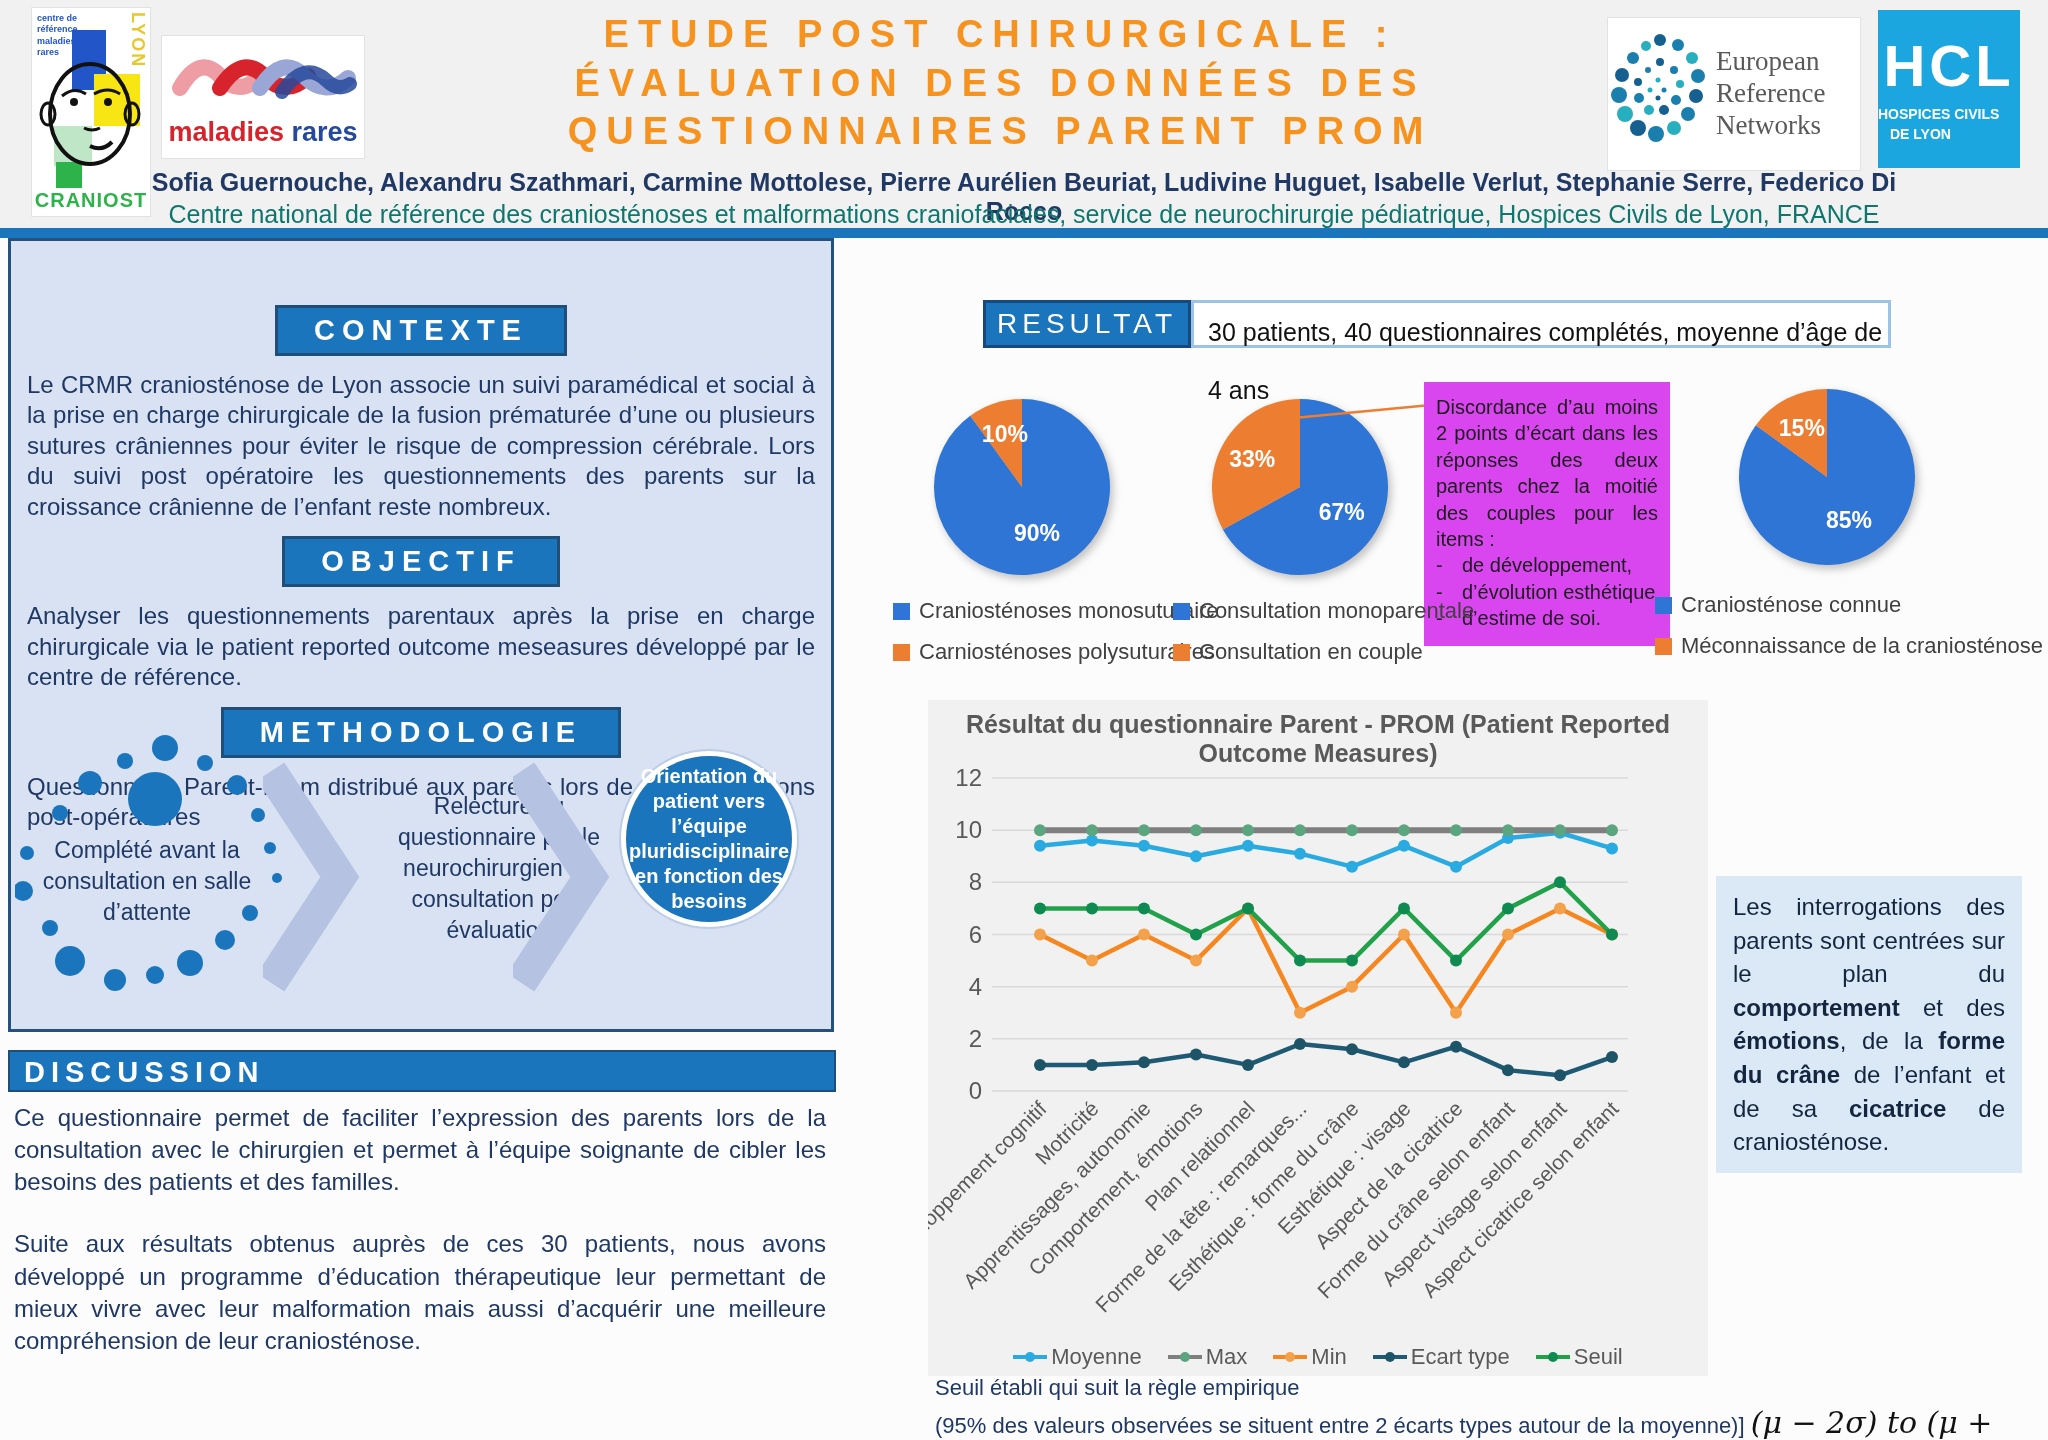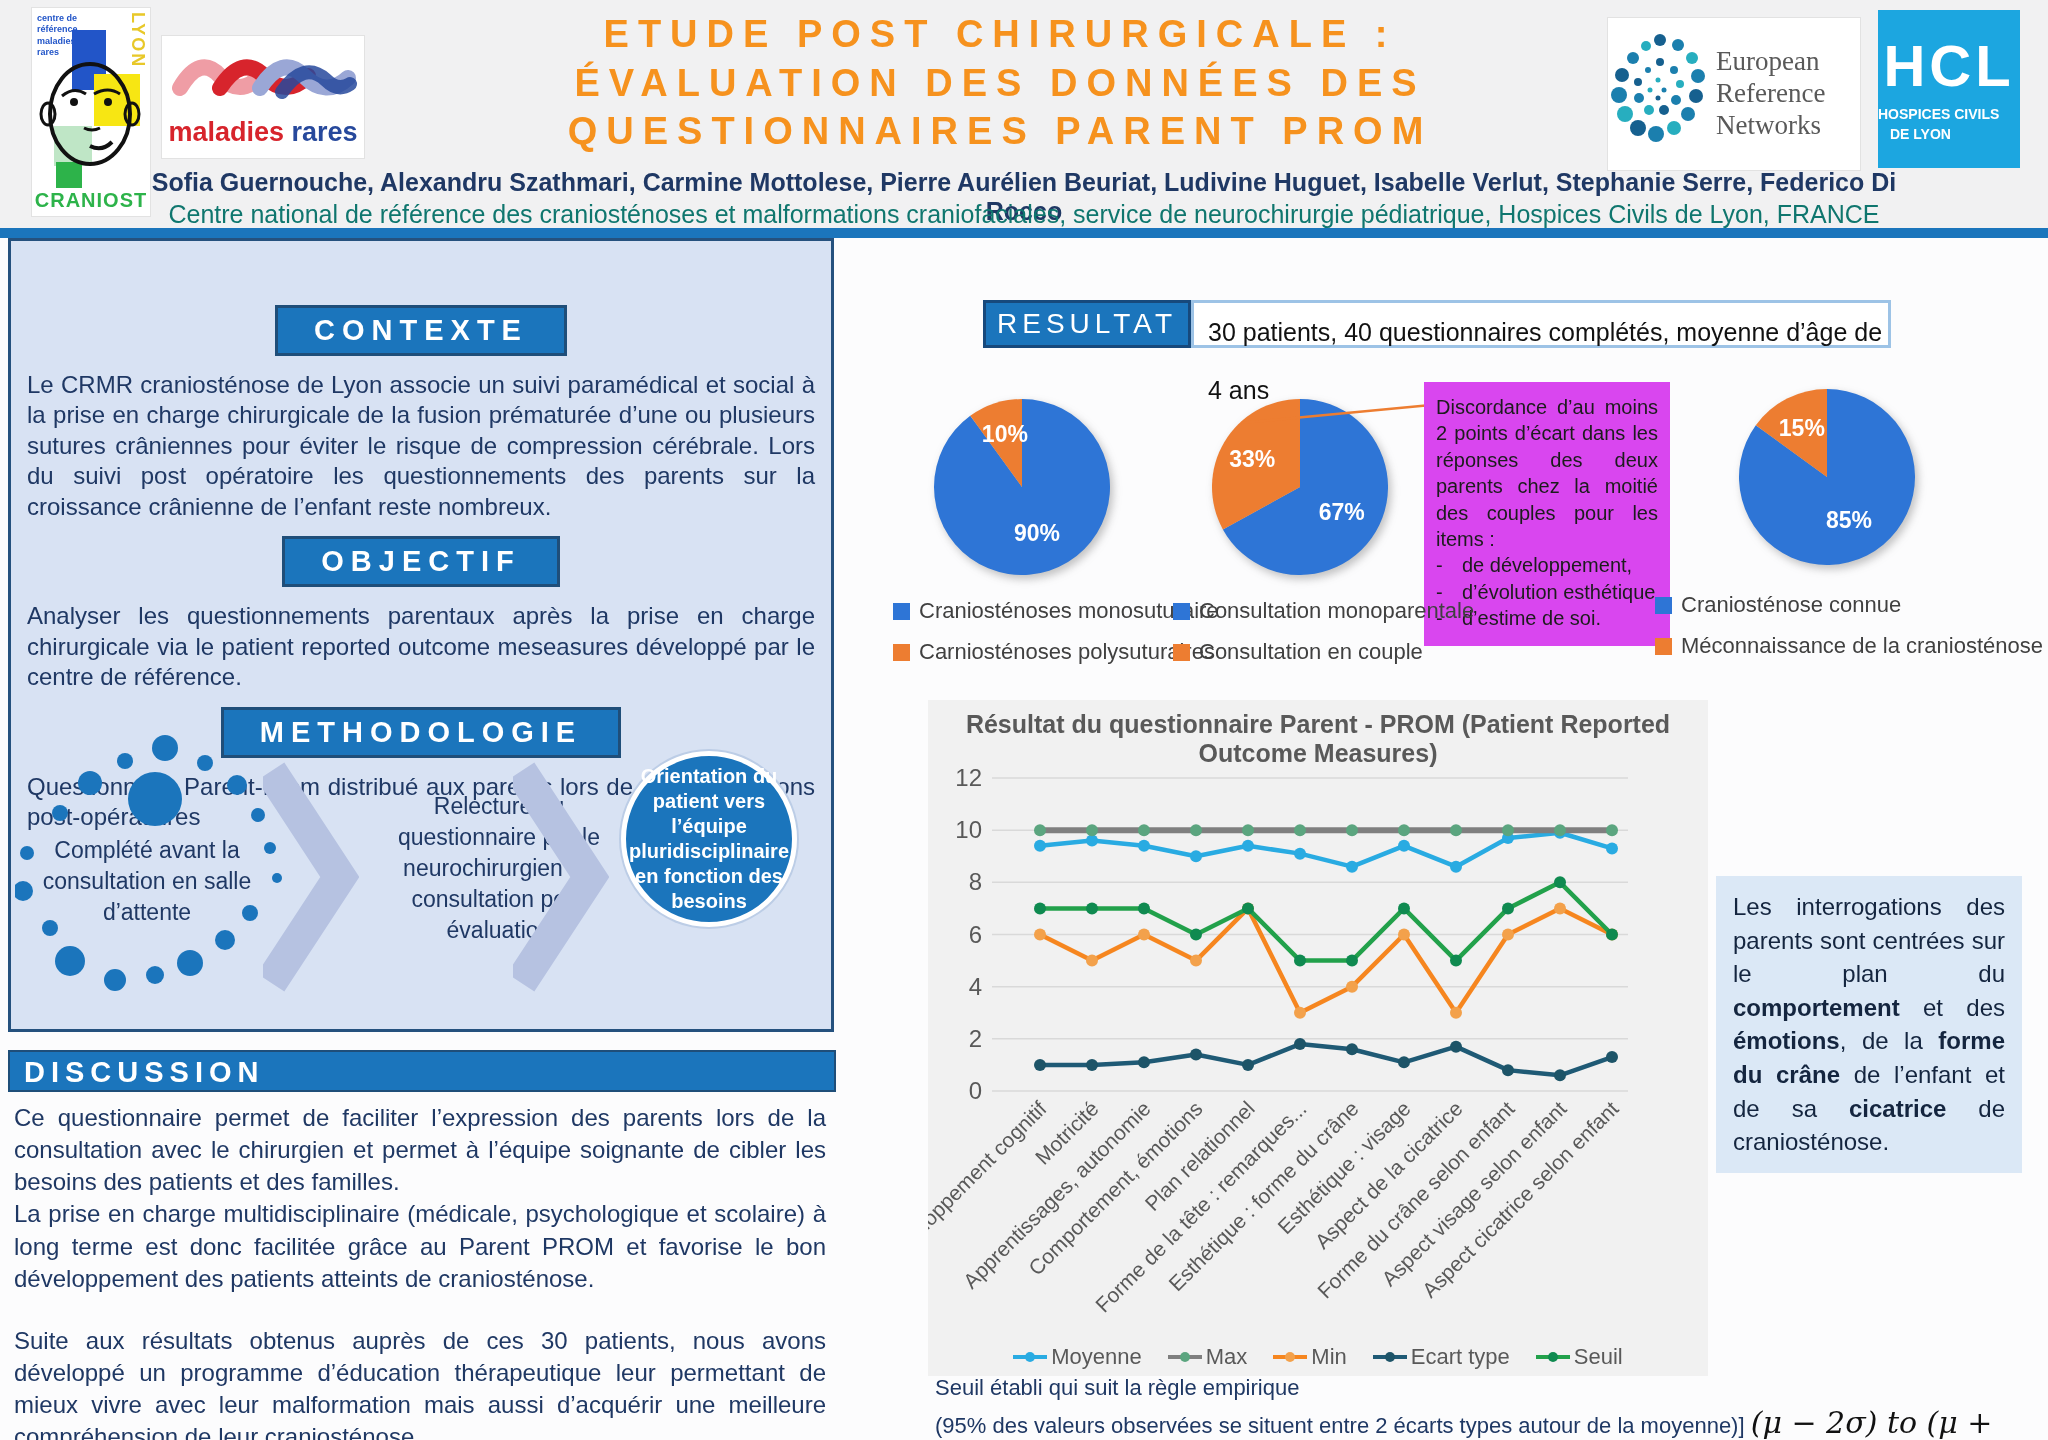--- a/index.html
+++ b/index.html
@@ -223,21 +223,20 @@
       <svg class="chev c2" viewBox="0 0 100 244">
         <polyline points="8,12 80,122 8,232" fill="none" stroke="#b6c2e1" stroke-width="34"></polyline>
       </svg>
       <div class="flow-circle">Orientation du patient vers l’équipe pluridisciplinaire en fonction des besoins</div>
     </div>
   </div>
 
   <div class="disc-bar"><span>DISCUSSION</span></div>
   <div class="disc-text">
     <p>Ce questionnaire permet de faciliter l’expression des parents lors de la consultation avec le chirurgien et permet à l’équipe soignante de cibler les besoins des patients et des familles.</p>
-    <p>La prise en charge multidisciplinaire (médicale, psychologique et scolaire) à long terme est donc facilitée grâce au Parent PROM et favorise le bon développement des patients atteints de craniosténose.</p>
     <p class="gap">Suite aux résultats obtenus auprès de ces 30 patients, nous avons développé un programme d’éducation thérapeutique leur permettant de mieux vivre avec leur malformation mais aussi d’acquérir une meilleure compréhension de leur craniosténose.</p>
   </div>
 
   <div class="res-box"><span>RESULTAT</span></div>
   <div class="res-summary">30 patients, 40 questionnaires complétés, moyenne d’âge de 4 ans</div>
 
   <svg class="pie" id="pie0" style="left:927px;top:392px" width="190" height="190" viewBox="0 0 190 190">
       <path d="M95,95 L95,7 A88,88 0 1 1 43.274897798262344,23.80650449500463 Z" fill="#2e75d6"></path>
       <text x="109.95642252774746" y="149.03113538868544" class="pie-label">90%</text>
       <path d="M95,95 L43.274897798262344,23.80650449500463 A88,88 0 0 1 94.99999999999997,7 Z" fill="#ed7d31"></path>

